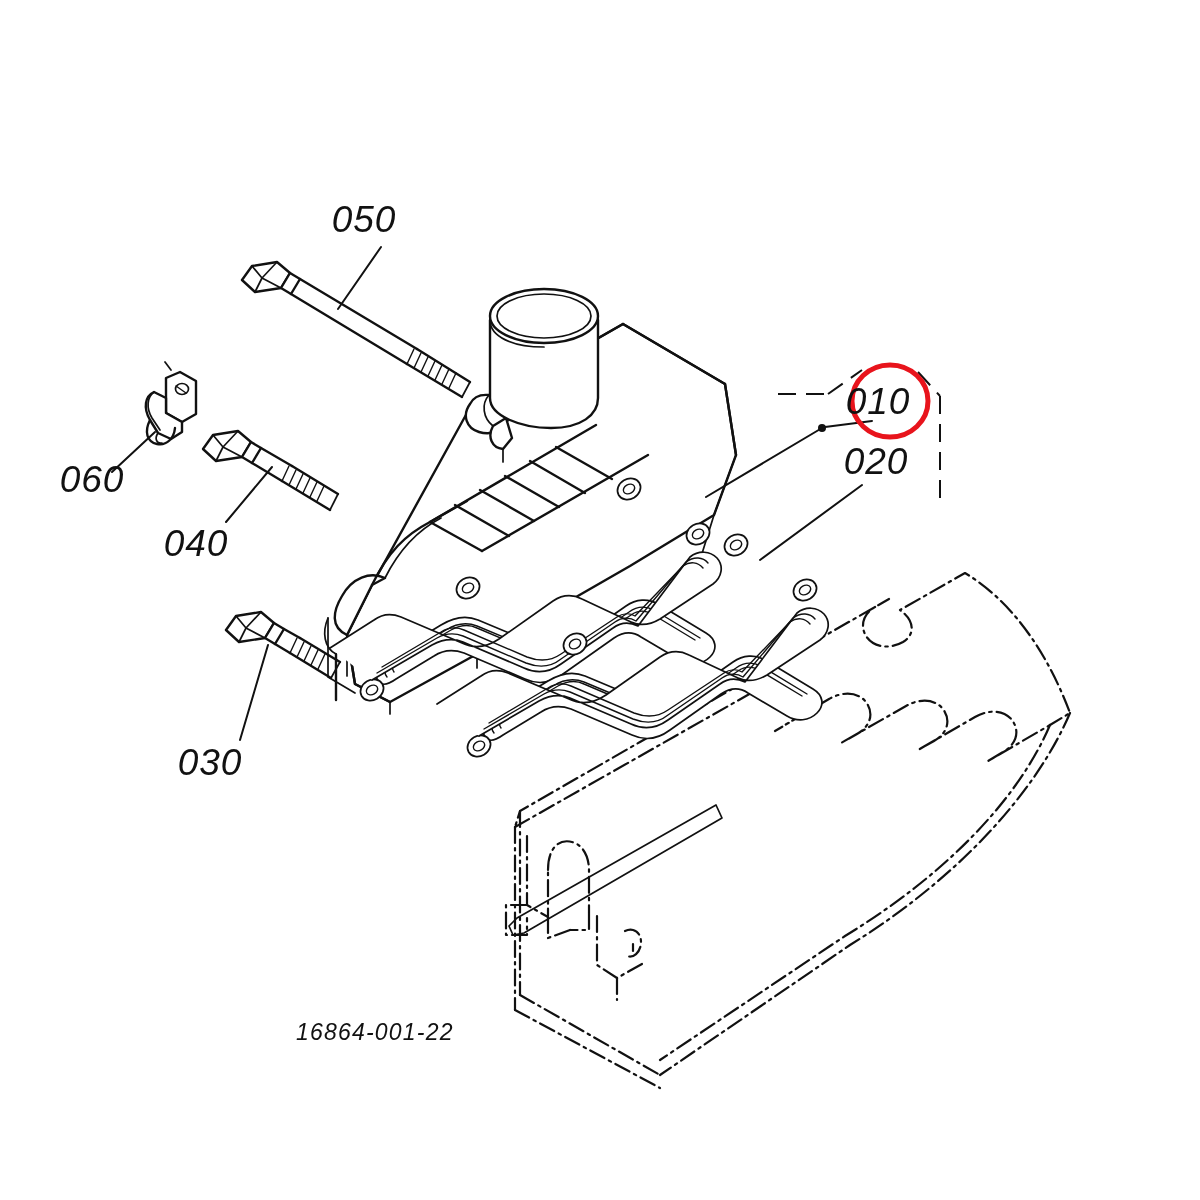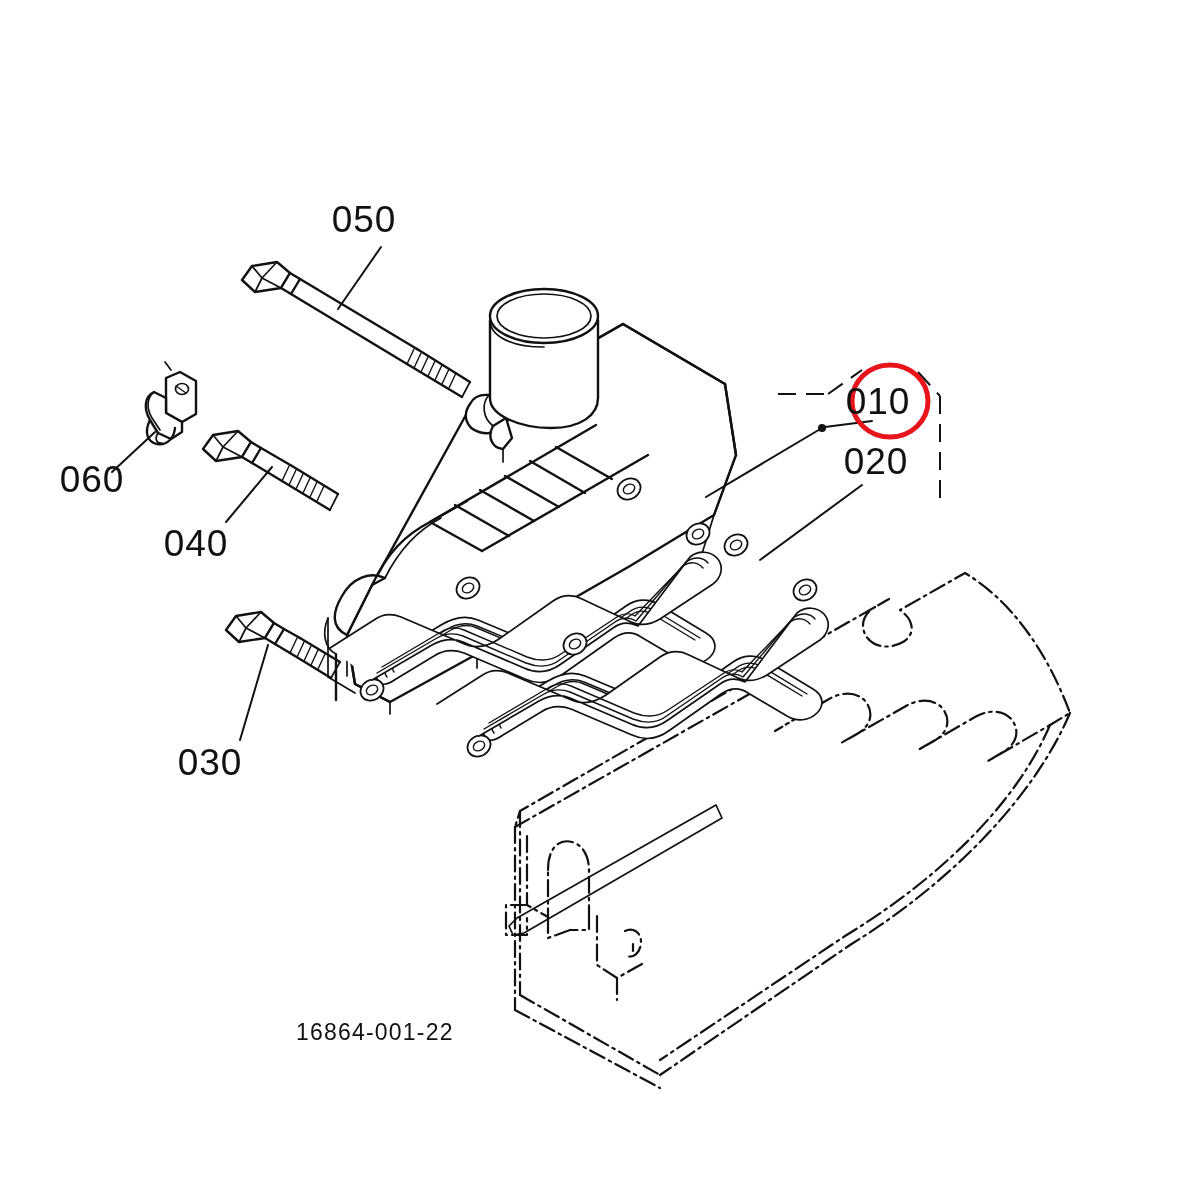--- a/index.html
+++ b/index.html
@@ -12,20 +12,21 @@
     width: 1200px;
     height: 1200px;
     font-family: "Liberation Sans", sans-serif;
     overflow: hidden;
   }
   #diagram-root {
     position: relative;
     width: 1200px;
     height: 872px;
     background: #ffffff;
+    font-style: italic;
   }
   svg#parts-svg {
     display: block;
     width: 1200px;
     height: 1200px;
   }
   .callout-text {
     font-family: "Liberation Sans", sans-serif;
     font-size: 37px;
     letter-spacing: 1px;

